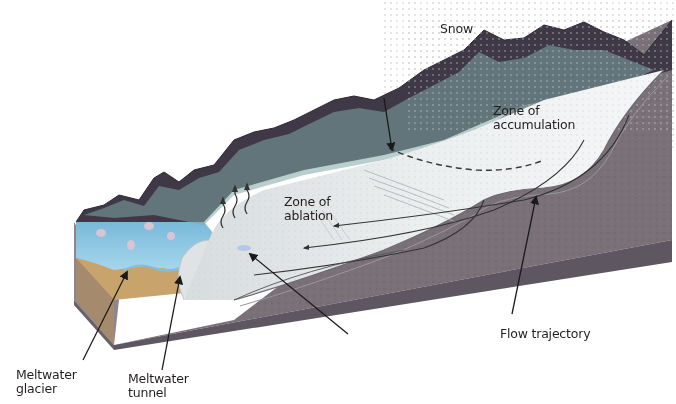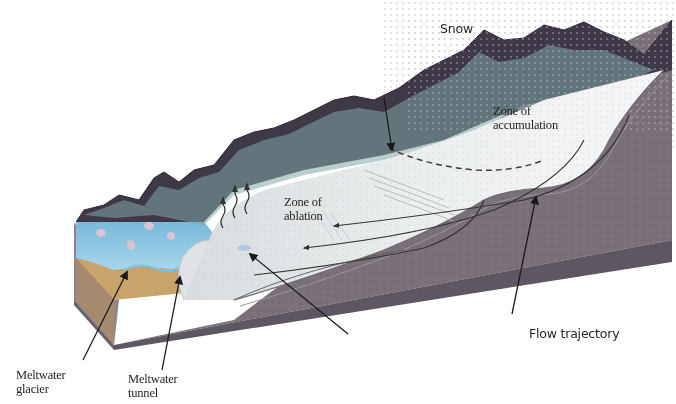--- a/index.html
+++ b/index.html
@@ -7,21 +7,21 @@
   #stage { position: absolute; left: 4px; top: 0; width: 676px; height: 364px; border-radius: 14px; }
   .lbl {
     position: absolute;
     font-family: "DejaVu Sans", sans-serif;
     font-size: 12.5px;
     line-height: 14px;
     color: #231f20;
     white-space: nowrap;
     letter-spacing: -0.2px;
   }
-  .lbl span { display: block; font-family: Liberation Serif, serif; }
+  .lbl span { display: block; }
   svg { position: absolute; left: 0; top: 0; }
 </style>
 </head>
 <body>
 
 <div id="stage">
   <svg width="676" height="404" viewBox="0 0 676 404">
     <defs>
       <pattern id="dots" width="6" height="6" patternUnits="userSpaceOnUse">
         <circle cx="3" cy="3" r="0.9" fill="#c8cdd0"></circle>
@@ -137,21 +137,21 @@
     <span>Zone of</span>
     <span>accumulation</span>
   </div>
 
   <div class="lbl" style="left:280px; top:195px;">
     <span>Zone of</span>
     <span>ablation</span>
   </div>
 
 
-  <div class="lbl" style="left:496px; top:327px;margin-left:29px;">Flow trajectory</div>
+  <div class="lbl" style="left:496px; top:327px;">Flow trajectory</div>
 
   <div class="lbl" style="left:12px; top:368px;">
     <span>Meltwater</span>
     <span>glacier</span>
   </div>
 
   <div class="lbl" style="left:124px; top:372px;">
     <span>Meltwater</span>
     <span>tunnel</span>
   </div>

